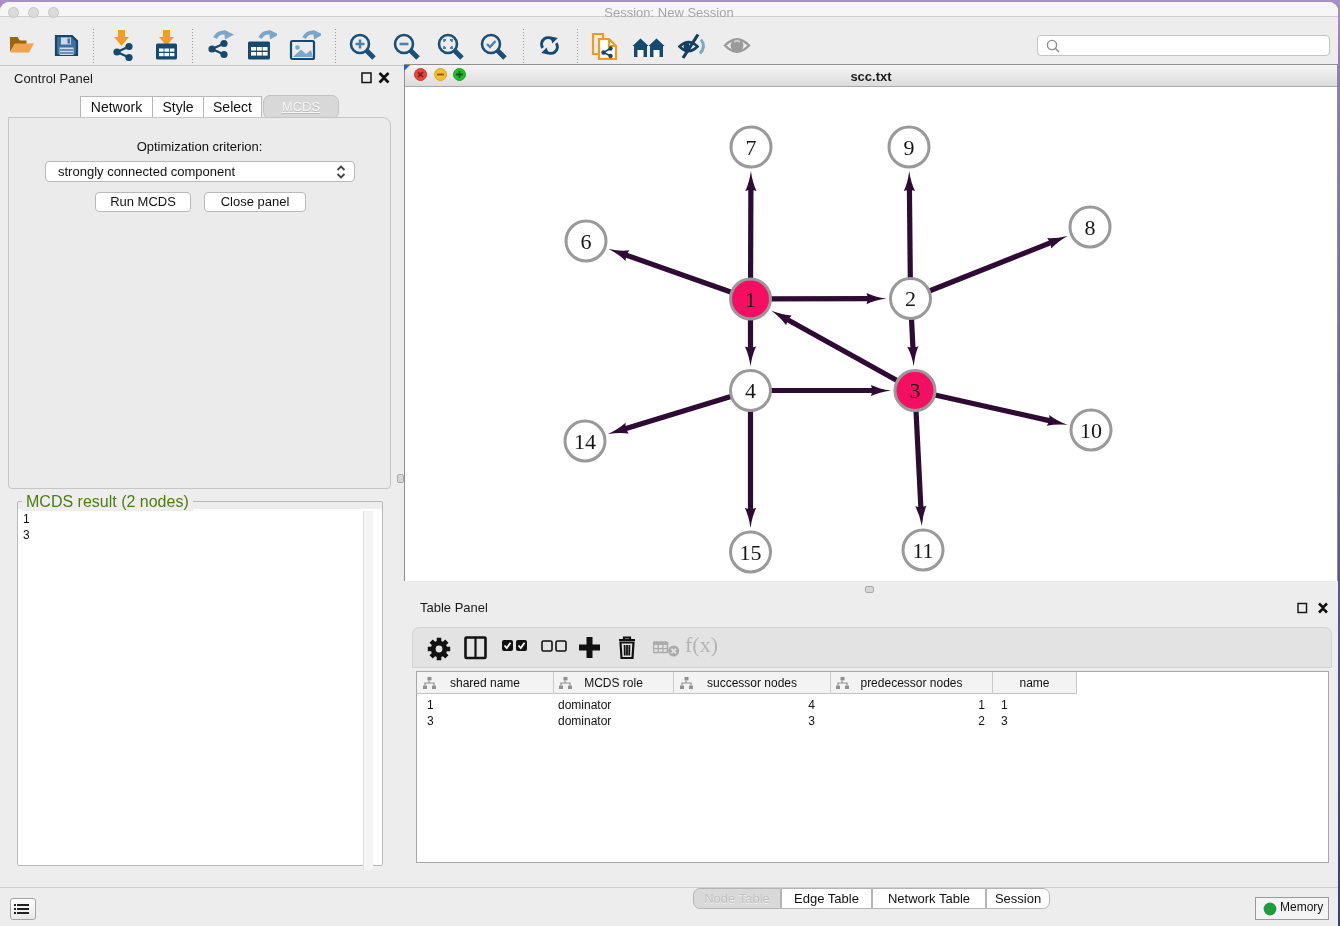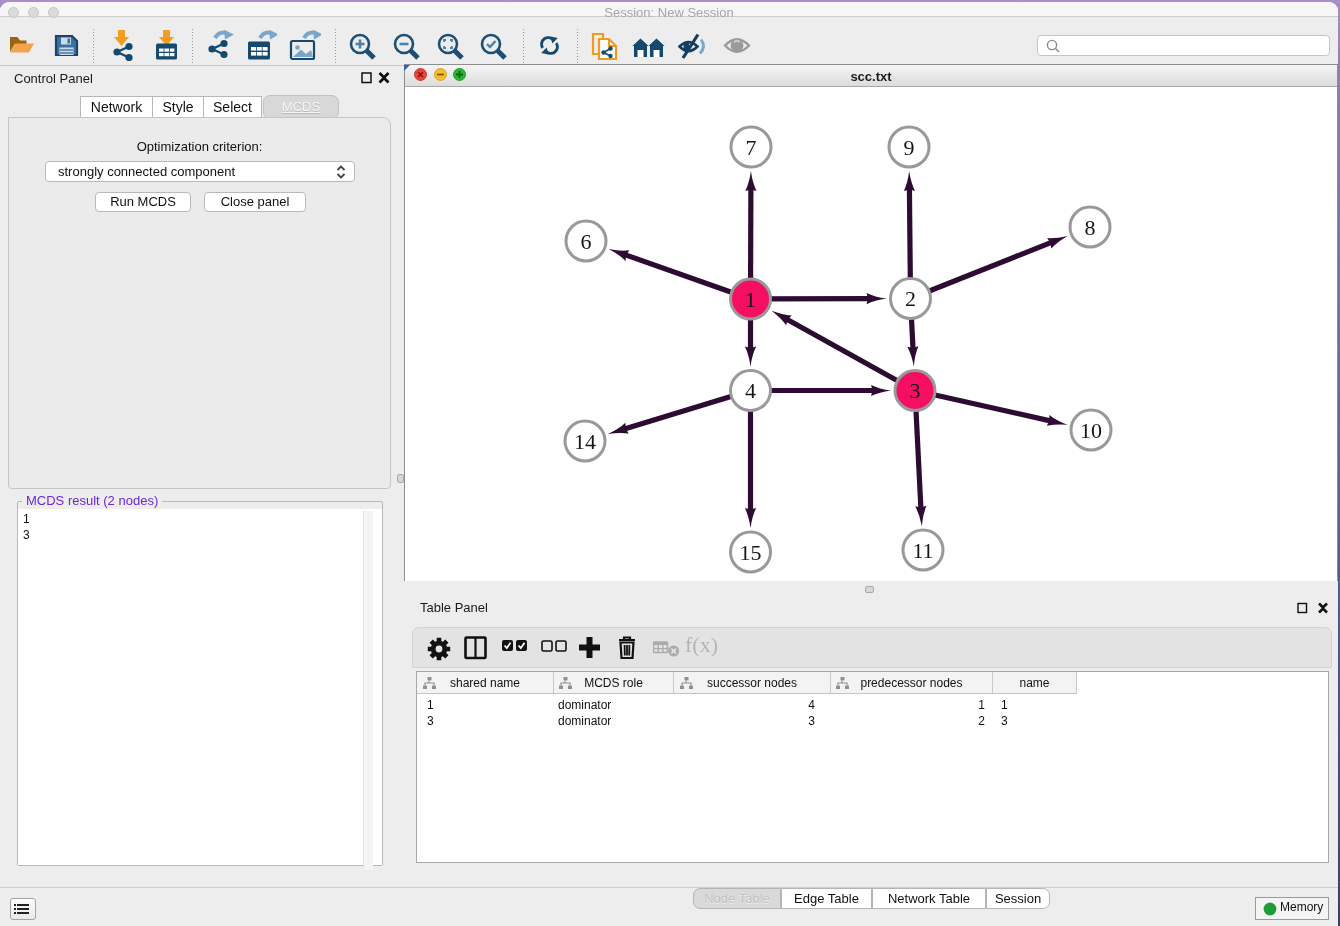--- a/index.html
+++ b/index.html
@@ -13,21 +13,21 @@
 #searchbox{position:absolute;left:1037px;top:11px;width:293px;height:21px;background:#fff;border:1px solid #c4c4c4;border-radius:4px;}
 
 #cptitle{position:absolute;left:14px;top:69px;font-size:13px;color:#1a1a1a;}
 .tab{position:absolute;top:94px;height:22px;background:#fff;border:1px solid #b7b7b7;font-size:14px;color:#111;text-align:center;line-height:20px;}
 #tabmcds{position:absolute;left:263px;top:93px;width:76px;height:24px;background:#d8d8d8;border:1px solid #c2c2c2;border-radius:7px;font-size:13px;color:#f5f5f5;text-shadow:0 1px 0 #bbb;text-align:center;line-height:22px;text-decoration:underline;}
 #cpcontent{position:absolute;left:8px;top:115px;width:383px;height:372px;background:#ebebeb;border:1px solid #c5c5c5;border-radius:0 8px 4px 4px;}
 #optlabel{position:absolute;left:0;top:21px;width:100%;text-align:center;font-size:13px;color:#111;}
 #combo{position:absolute;left:36px;top:43px;width:310px;height:21px;background:#fff;border:1px solid #b9b9b9;border-radius:4px;font-size:13px;color:#111;line-height:19px;padding-left:12px;}
 .btn{position:absolute;top:74px;height:20px;background:#fff;border:1px solid #b9b9b9;border-radius:4px;font-size:13px;color:#111;text-align:center;line-height:18px;}
 #grpbox{position:absolute;left:17px;top:499px;width:366px;height:365px;border:1px solid #b9b9b9;border-radius:2px;}
-#grplabel{position:absolute;left:4px;top:-9px;background:#ededed;padding:0 4px;font-size:13px;color:#6d28d9;z-index:3;}
+#grplabel{position:absolute;left:4px;top:-9px;background:#ededed;padding:0 4px;font-size:16px;color:#4d7c0f;z-index:3;}
 #grpwhite{position:absolute;left:0px;top:7px;width:364px;height:356px;background:#fff;font-size:12px;color:#111;line-height:16px;padding:2px 0 0 5px;}
 #grpsb{position:absolute;right:9px;top:2px;width:10px;height:359px;background:#f4f4f4;border-left:1px solid #e2e2e2;}
 
 #vgrip{position:absolute;left:397px;top:472px;width:7px;height:9px;background:#d6d6d6;border:1px solid #aaa;border-radius:2px;}
 #hgrip{position:absolute;left:865px;top:584px;width:9px;height:7px;background:#d6d6d6;border:1px solid #aaa;border-radius:2px;}
 
 #netwin{position:absolute;left:404px;top:62px;width:934px;height:517px;border:1px solid #8e8e8e;background:#fff;}
 #nettitle{position:absolute;left:0;top:0;width:932px;height:22px;background:linear-gradient(#f5f5f5,#dcdcdc);border-bottom:1px solid #a8a8a8;}
 #netname{position:absolute;top:4px;left:0;width:100%;text-align:center;font-size:13px;font-weight:bold;color:#1c1c1c;}
 .mac{position:absolute;top:3px;width:13px;height:13px;border-radius:50%;}

